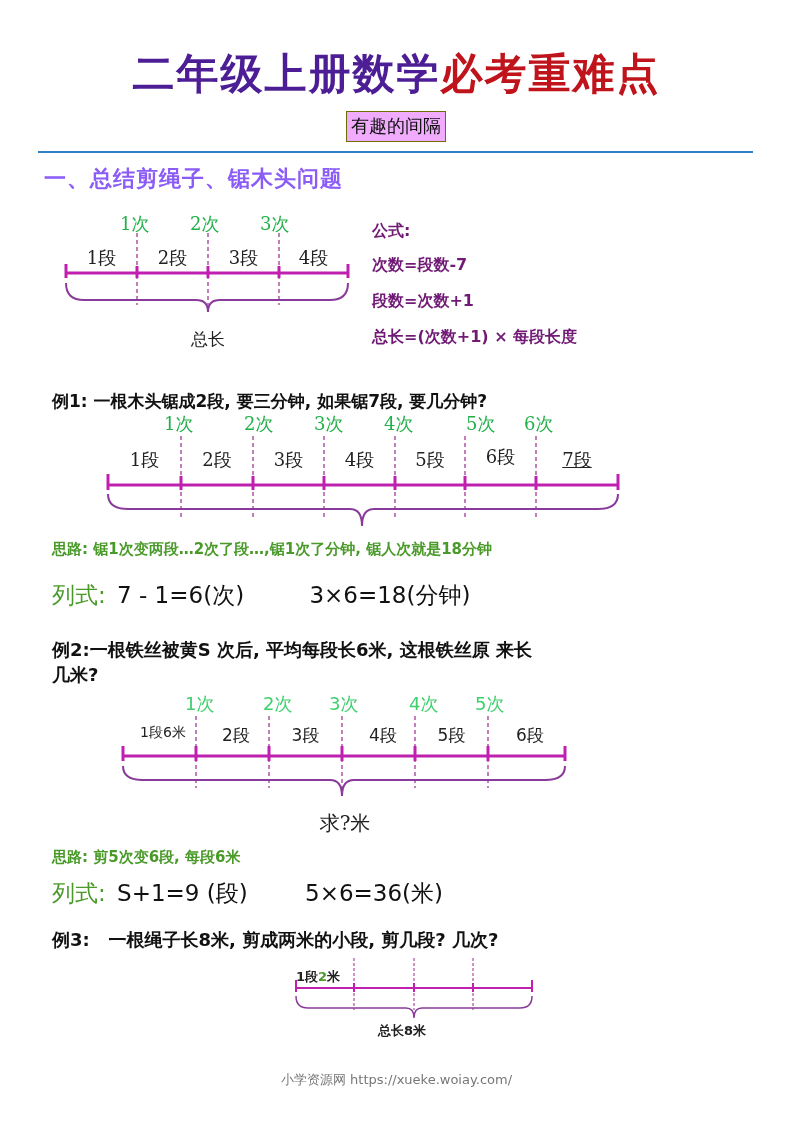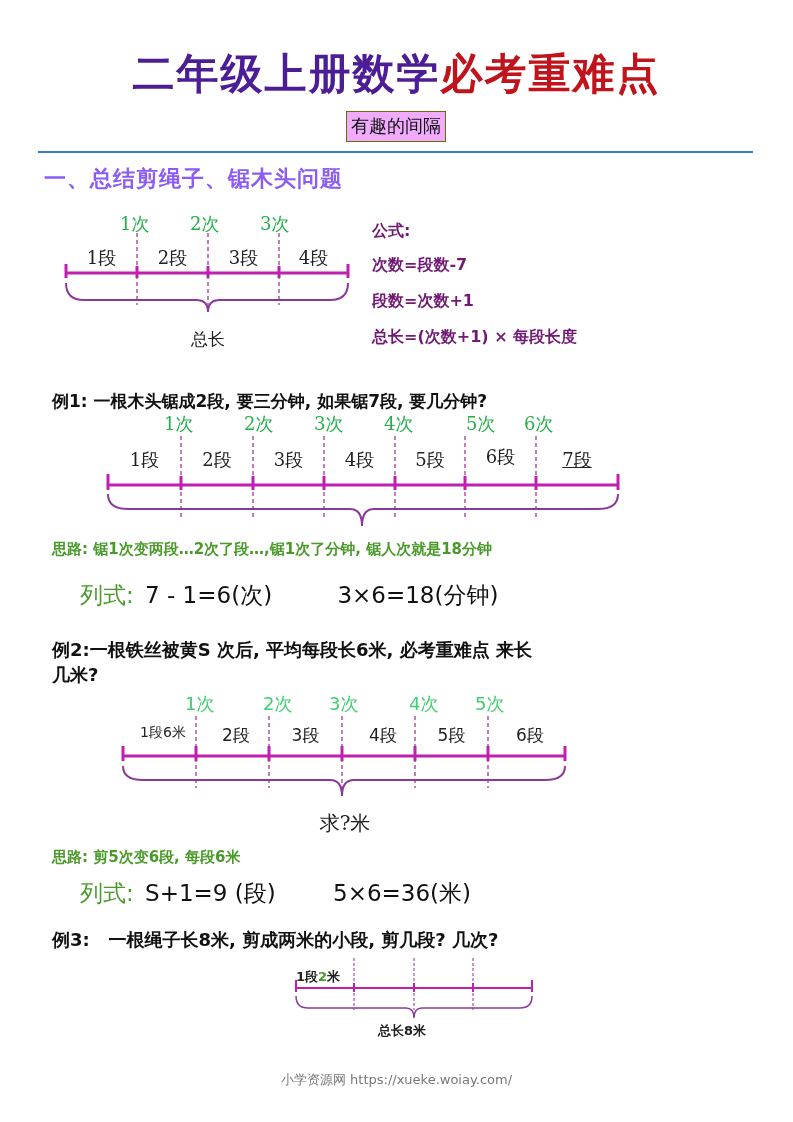--- a/index.html
+++ b/index.html
@@ -7,21 +7,21 @@
   .abs{position:absolute;}
   .title{left:0;top:46px;width:793px;text-align:center;font-size:42px;font-weight:900;letter-spacing:2px;font-family:"DejaVu Serif","Liberation Serif",serif;}
   .title .black{color:#4c1d95;}
   .title .red{color:#c0141c;}
   .subtitle{left:346px;top:111px;background:#f0abfc;border:1px solid #6e6e00;padding:1px 4px 2px 4px;font-size:18px;color:#111;line-height:26px;}
   .divider{left:38px;top:151px;width:715px;height:2px;background:#2f7fc6;}
   .h1{left:44px;top:164px;font-size:22px;font-weight:bold;color:#8b5cf6;letter-spacing:1px;font-family:Liberation Serif, serif;}
   .formula{color:#701a75;font-size:16px;font-weight:bold;}
   .q{font-size:17px;font-weight:bold;color:#111;}
   .idea{font-size:15px;font-weight:bold;color:#4a9a2a;}
-  .expr{font-size:23px;color:#111;margin-left:28px;}
+  .expr{font-size:23px;color:#111;}
   .expr .lbl{color:#4a9a2a;}
   .seg{font-family:"DejaVu Serif","Liberation Serif",serif;font-size:18px;color:#222;text-align:center;}
   .cut{font-family:"DejaVu Serif","Liberation Serif",serif;font-size:18px;color:#22b04a;}
   .cut2{font-size:18px;color:#3fcf6f;}
   .footer{left:0;top:1071px;width:793px;text-align:center;font-size:13px;color:#777;}
   svg{position:absolute;overflow:visible;}
 </style>
 </head>
 <body>
 
@@ -102,21 +102,21 @@
   <div class="abs seg" style="left:365px;top:37px;width:71px;">6段</div>
   <div class="abs seg" style="left:436px;top:40px;width:82px;text-decoration:underline;">7段</div>
 </div>
 <div class="abs idea" style="left:52px;top:540px;">思路: 锯1次变两段…2次了段…,锯1次了分钟, 锯人次就是18分钟</div>
 <div class="abs expr" style="left:52px;top:580px;">
   <span class="lbl">列式:</span>
   <span style="margin-left:4px;">7 - 1=6(次)</span>
   <span style="margin-left:58px;">3×6=18(分钟)</span>
 </div>
 
-<div class="abs q" style="left:52px;top:638px;font-size:18px;">例2:一根铁丝被黄S 次后, 平均每段长6米, 必考重难点 来长</div>
+<div class="abs q" style="left:52px;top:638px;font-size:18px;">例2:一根铁丝被黄S 次后, 平均每段长6米, 这根铁丝原 来长</div>
 <div class="abs q" style="left:52px;top:663px;font-size:18px;">几米?</div>
 <div class="abs" style="left:115px;top:688px;width:460px;height:150px;">
   <svg width="460" height="150">
     <line x1="8" y1="68" x2="450" y2="68" stroke="#c020b0" stroke-width="3"></line>
     <line x1="8" y1="58" x2="8" y2="73" stroke="#c020b0" stroke-width="3"></line>
     <line x1="450" y1="58" x2="450" y2="73" stroke="#c020b0" stroke-width="3"></line>
     <g stroke="#9a2a8a" stroke-width="1.2" stroke-dasharray="4,3">
       <line x1="81" y1="28" x2="81" y2="100"></line>
       <line x1="154" y1="28" x2="154" y2="100"></line>
       <line x1="227" y1="28" x2="227" y2="100"></line>

